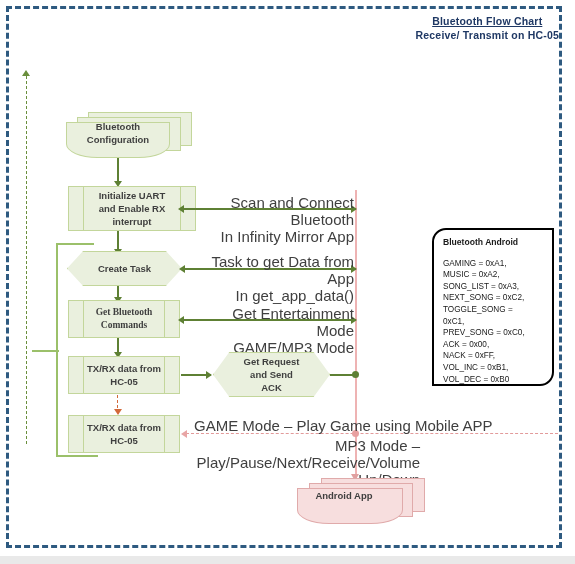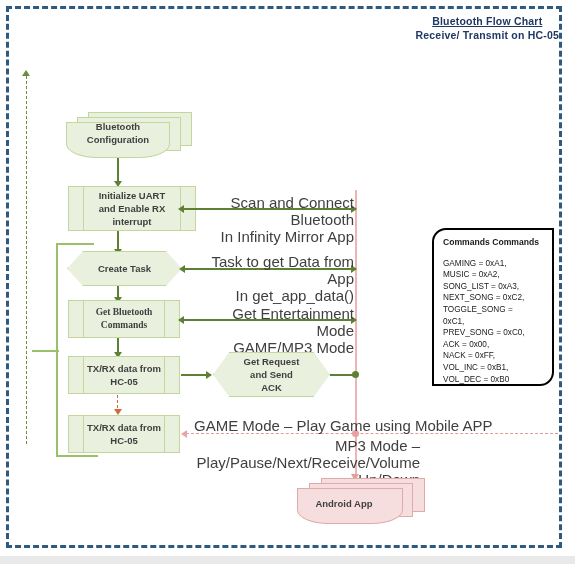--- a/index.html
+++ b/index.html
@@ -338,25 +338,25 @@
   <div class="arrowhead ah-left-pink" style="left:181px; top:429.5px;"></div>
   <div class="dot-pink" style="left:352px; top:430px;"></div>
   <div class="edge-label" style="left:194px; top:417px;">GAME Mode – Play Game using Mobile APP</div>
   <div class="edge-label right" style="left:184px; top:437px; width:236px; white-space:pre-line;">MP3 Mode – Play/Pause/Next/Receive/Volume
 Up/Down</div>
 
   <div class="node stackdoc" style="left:297px; top:478px; width:128px; height:46px;">
     <div class="sheet" style="left:24px; top:0; width:104px; height:34px; background:#f7dede; border:1px solid #e0aaaa; z-index:1;"></div>
     <div class="sheet" style="left:12px; top:5px; width:104px; height:34px; background:#f7dede; border:1px solid #e0aaaa; z-index:2;"></div>
     <div class="sheet" style="left:0; top:10px; width:106px; height:36px; background:#f7dede; border:1px solid #e0aaaa; border-bottom-left-radius:30% 14px; border-bottom-right-radius:30% 14px; z-index:3;"></div>
-    <div class="lbl" style="bottom:14px; width:94px;">Android App</div>
+    <div class="lbl" style="bottom:22px; width:94px;">Android App</div>
   </div>
 
   <div class="cmd-box">
-    <div class="cmd-title">Commands Commands</div>
+    <div class="cmd-title">Bluetooth Android</div>
     <div class="cmd-list">GAMING = 0xA1,
 MUSIC = 0xA2,
 SONG_LIST = 0xA3,
 NEXT_SONG = 0xC2,
 TOGGLE_SONG =
 0xC1,
 PREV_SONG = 0xC0,
 ACK = 0x00,
 NACK = 0xFF,
 VOL_INC = 0xB1,

